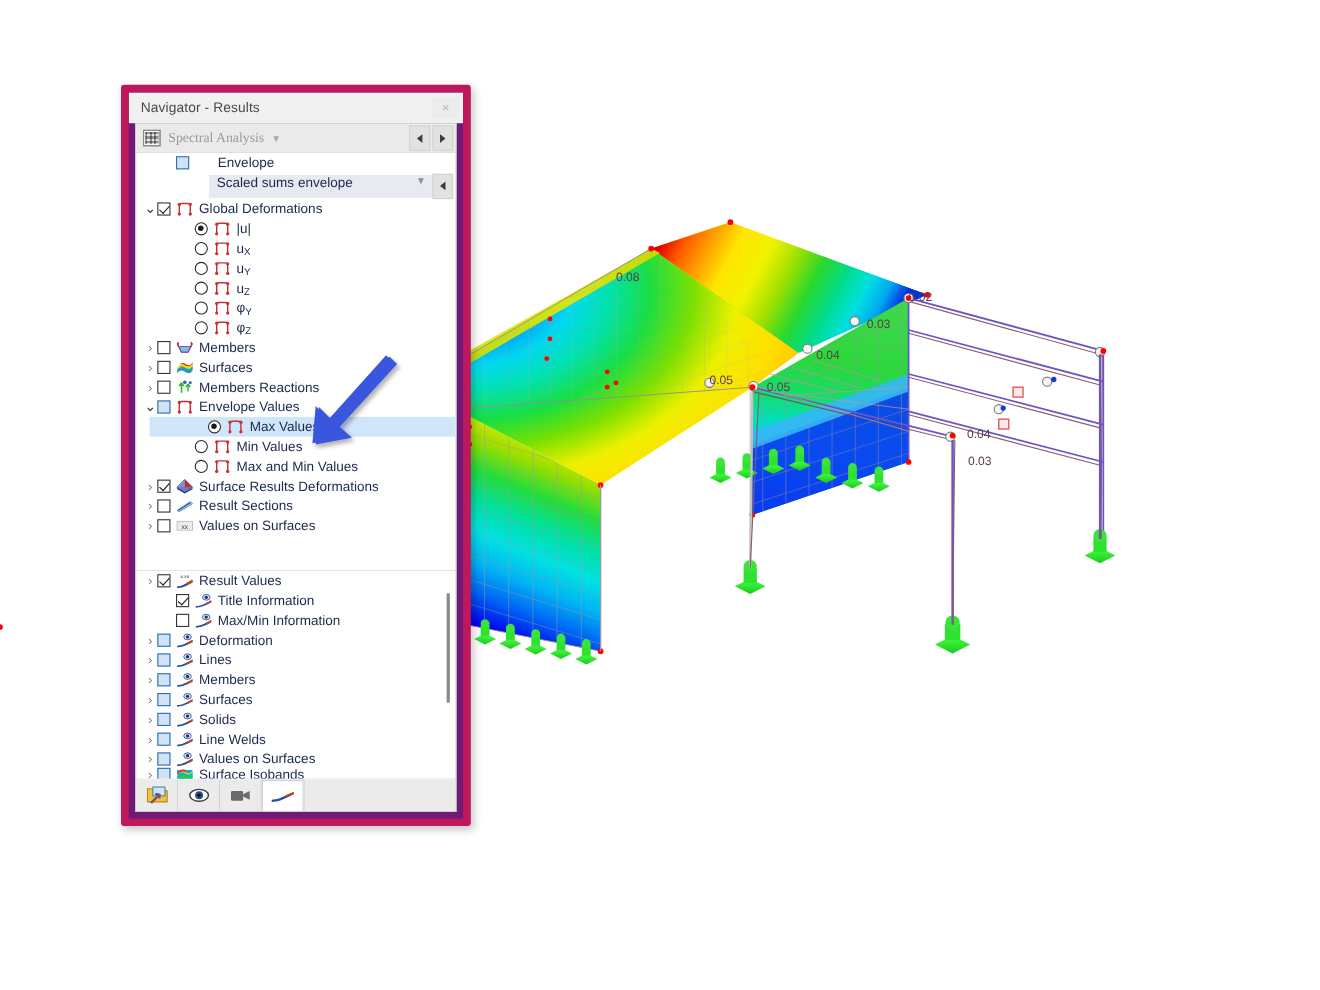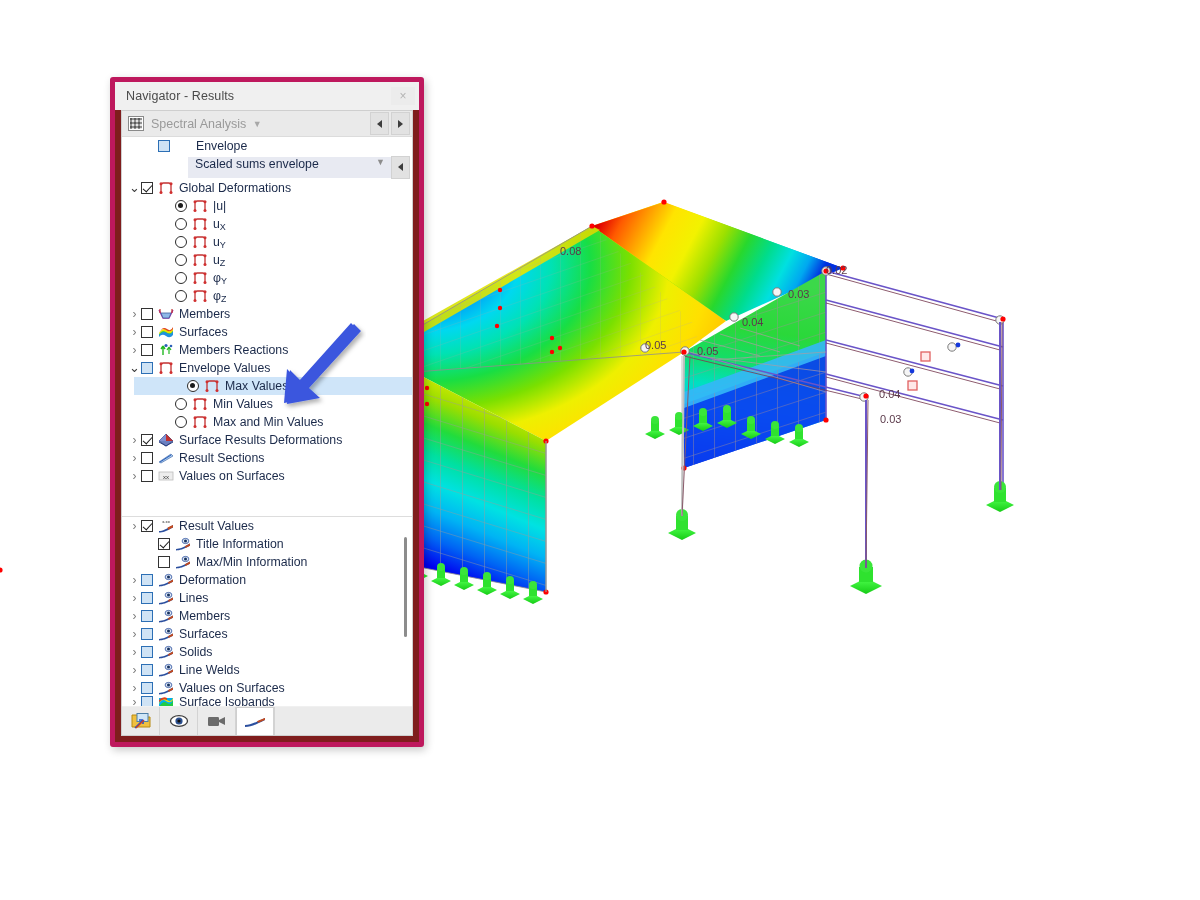--- a/index.html
+++ b/index.html
@@ -10,21 +10,21 @@
   }
   #root{position:relative;width:1200px;height:900px;}
 
   
   #viewport{position:absolute;left:0;top:0;width:1200px;height:900px;}
   #viewport svg{display:block;}
 
   
   #navigator{
     position:absolute;left:110px;top:77px;width:304px;height:660px;
-    background:#7f1d1d;border:5px solid #be185d;border-radius:3px;
+    background:#701a75;border:7px solid #be185d;border-radius:3px;
     box-shadow:2px 3px 8px rgba(0,0,0,.22);
     display:flex;flex-direction:column;overflow:hidden;
   }
   .nav-titlebar{
     height:28px;flex:0 0 28px;display:flex;align-items:center;
     background:#f0f0f0;padding-left:11px;padding-right:4px;
   }
   .nav-title{font-size:12.5px;color:#4a4a4a;letter-spacing:.1px;}
   .nav-close{
     margin-left:auto;width:24px;height:18px;display:flex;align-items:center;
@@ -36,21 +36,21 @@
     background:#ffffff;border:1px solid #cfcfcf;border-bottom:none;overflow:hidden;
   }
 
   
   .combo-row{
     display:flex;align-items:center;height:25px;flex:0 0 25px;
     background:#eaeaea;border-bottom:1px solid #dcdcdc;
   }
   .combo-main{
     flex:1 1 auto;display:flex;align-items:center;height:100%;
-    background:#eaeaea;padding-left:6px;min-width:0;
+    background:#eaeaea;padding-left:6px;min-width:0;font-family:Liberation Serif, serif;
   }
   .combo-icon{
     width:14px;height:13px;flex:0 0 14px;margin-right:7px;
     background:
       linear-gradient(#fff,#fff) padding-box,
       #8f8f8f;
     border:1px solid #8a8a8a;
     position:relative;overflow:hidden;
   }
   .combo-icon:after{

